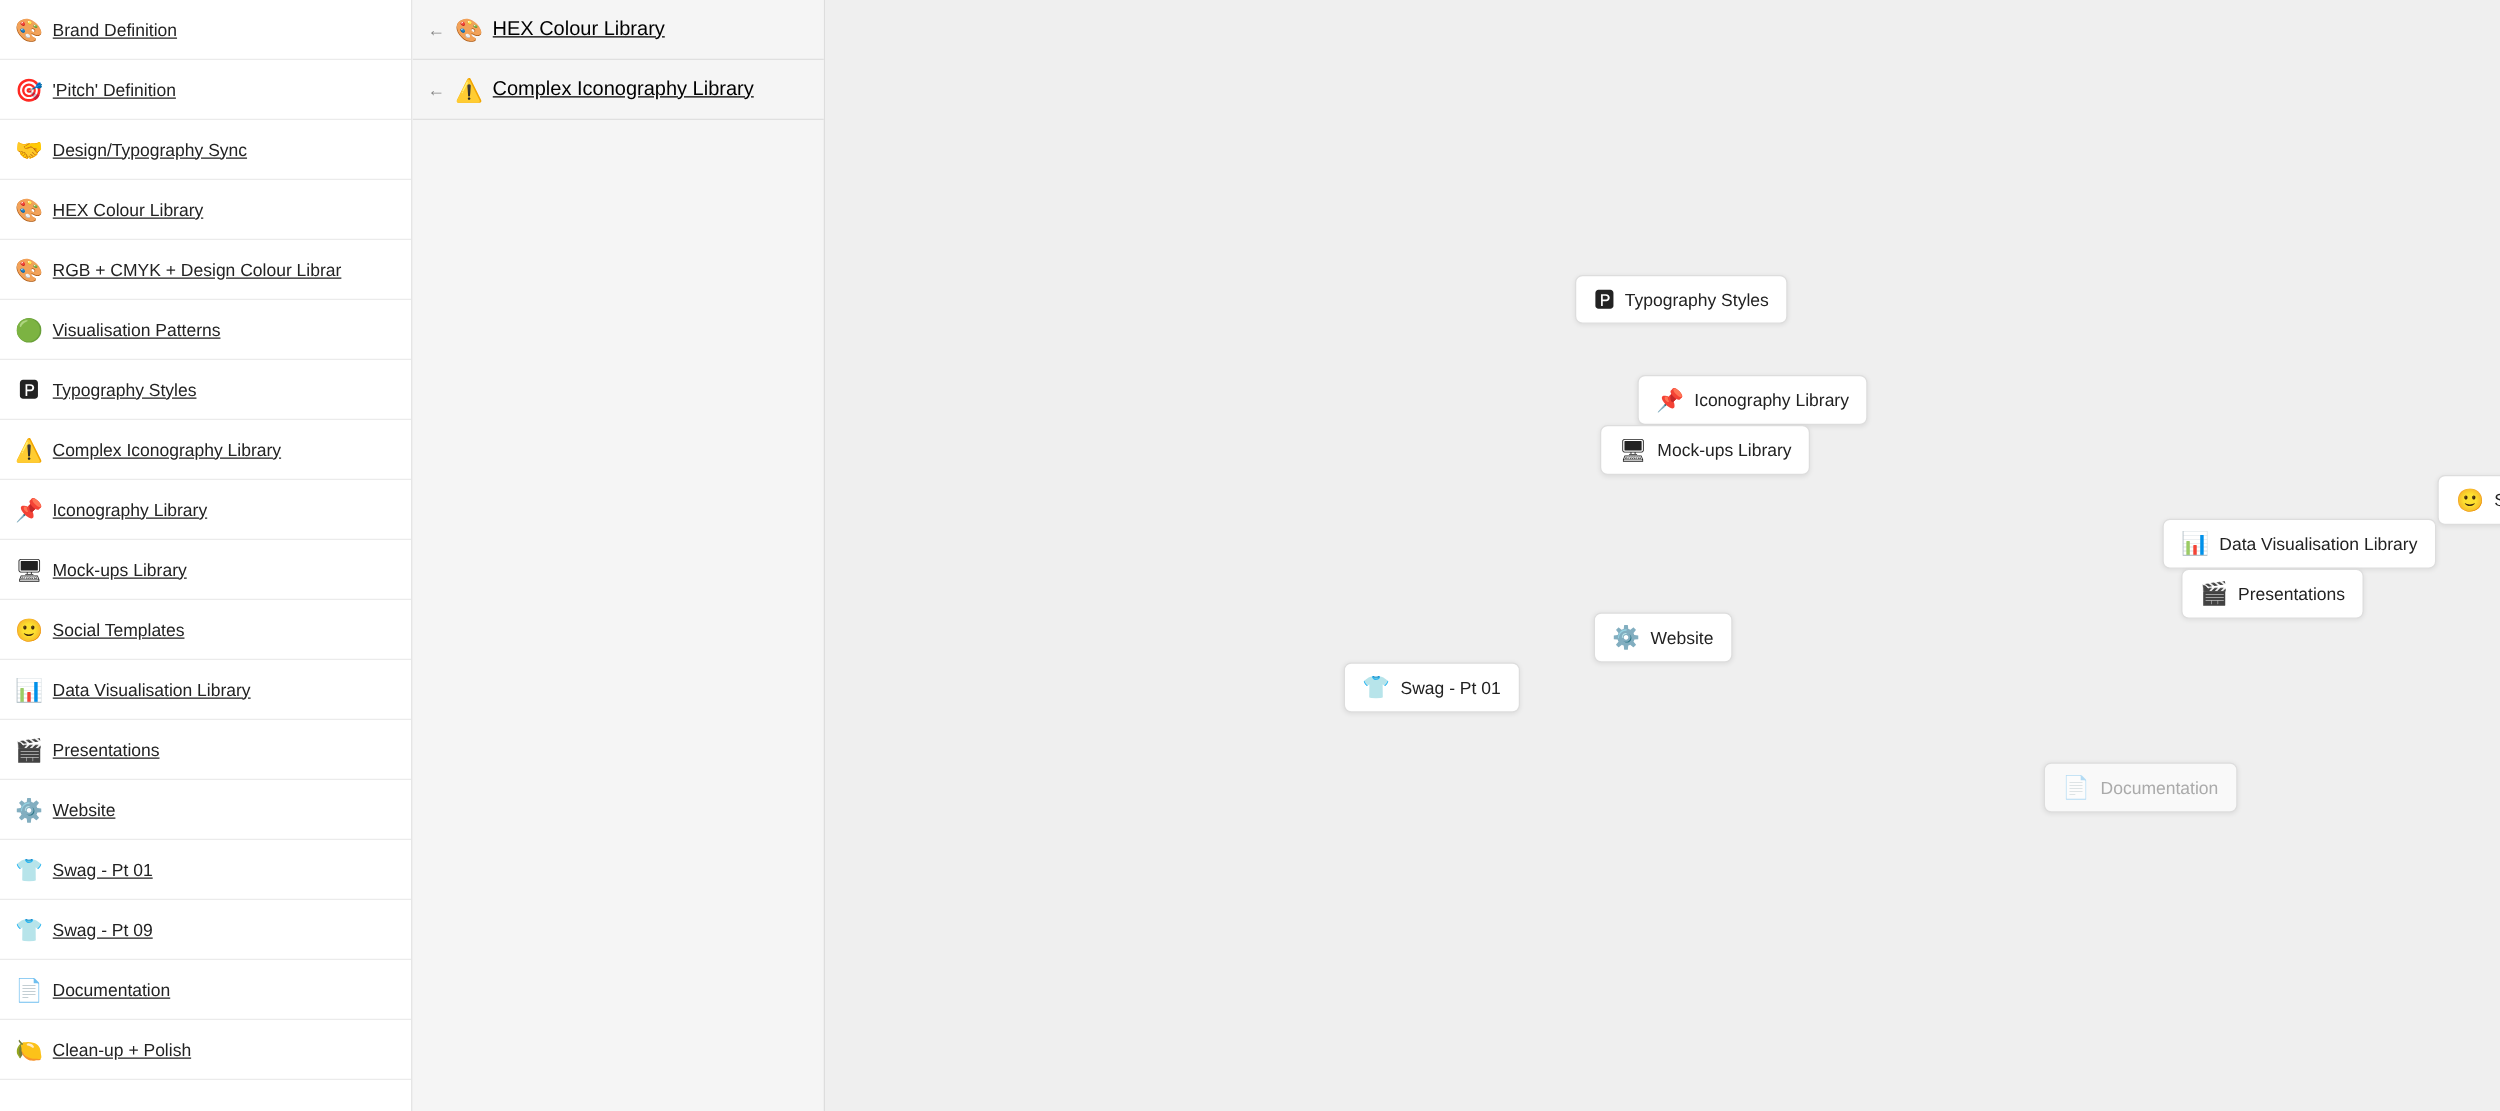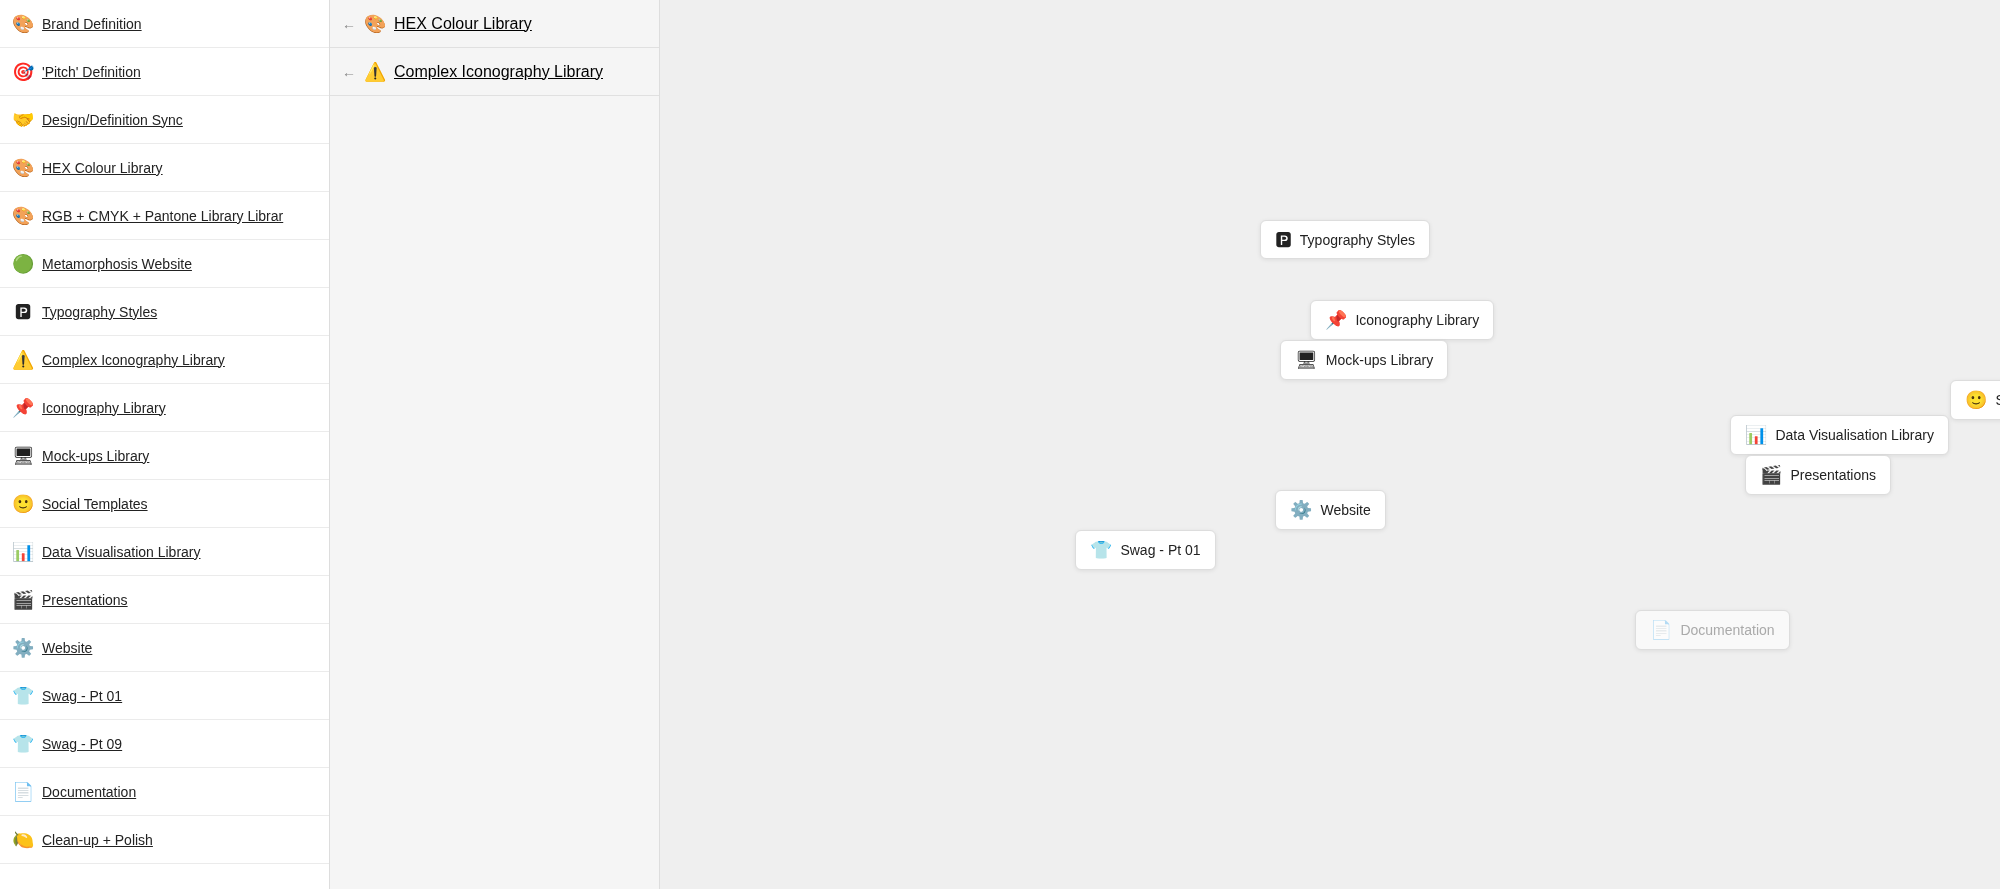--- a/index.html
+++ b/index.html
@@ -131,33 +131,33 @@
 <div class="sidebar-item">
       <span class="sidebar-emoji">🎨</span>
       <span class="sidebar-label">Brand Definition</span>
     </div>
     <div class="sidebar-item">
       <span class="sidebar-emoji">🎯</span>
       <span class="sidebar-label">'Pitch' Definition</span>
     </div>
     <div class="sidebar-item">
       <span class="sidebar-emoji">🤝</span>
-      <span class="sidebar-label">Design/Definition Sync</span>
+      <span class="sidebar-label">Design/Typography Sync</span>
     </div>
     <div class="sidebar-item">
       <span class="sidebar-emoji">🎨</span>
       <span class="sidebar-label">HEX Colour Library</span>
     </div>
     <div class="sidebar-item">
       <span class="sidebar-emoji">🎨</span>
-      <span class="sidebar-label">RGB + CMYK + Pantone Library Librar</span>
+      <span class="sidebar-label">RGB + CMYK + Design Colour Librar</span>
     </div>
     <div class="sidebar-item">
       <span class="sidebar-emoji">🟢</span>
-      <span class="sidebar-label">Metamorphosis Website</span>
+      <span class="sidebar-label">Visualisation Patterns</span>
     </div>
     <div class="sidebar-item">
       <span class="sidebar-emoji">🅿</span>
       <span class="sidebar-label">Typography Styles</span>
     </div>
     <div class="sidebar-item">
       <span class="sidebar-emoji">⚠️</span>
       <span class="sidebar-label">Complex Iconography Library</span>
     </div>
     <div class="sidebar-item">

